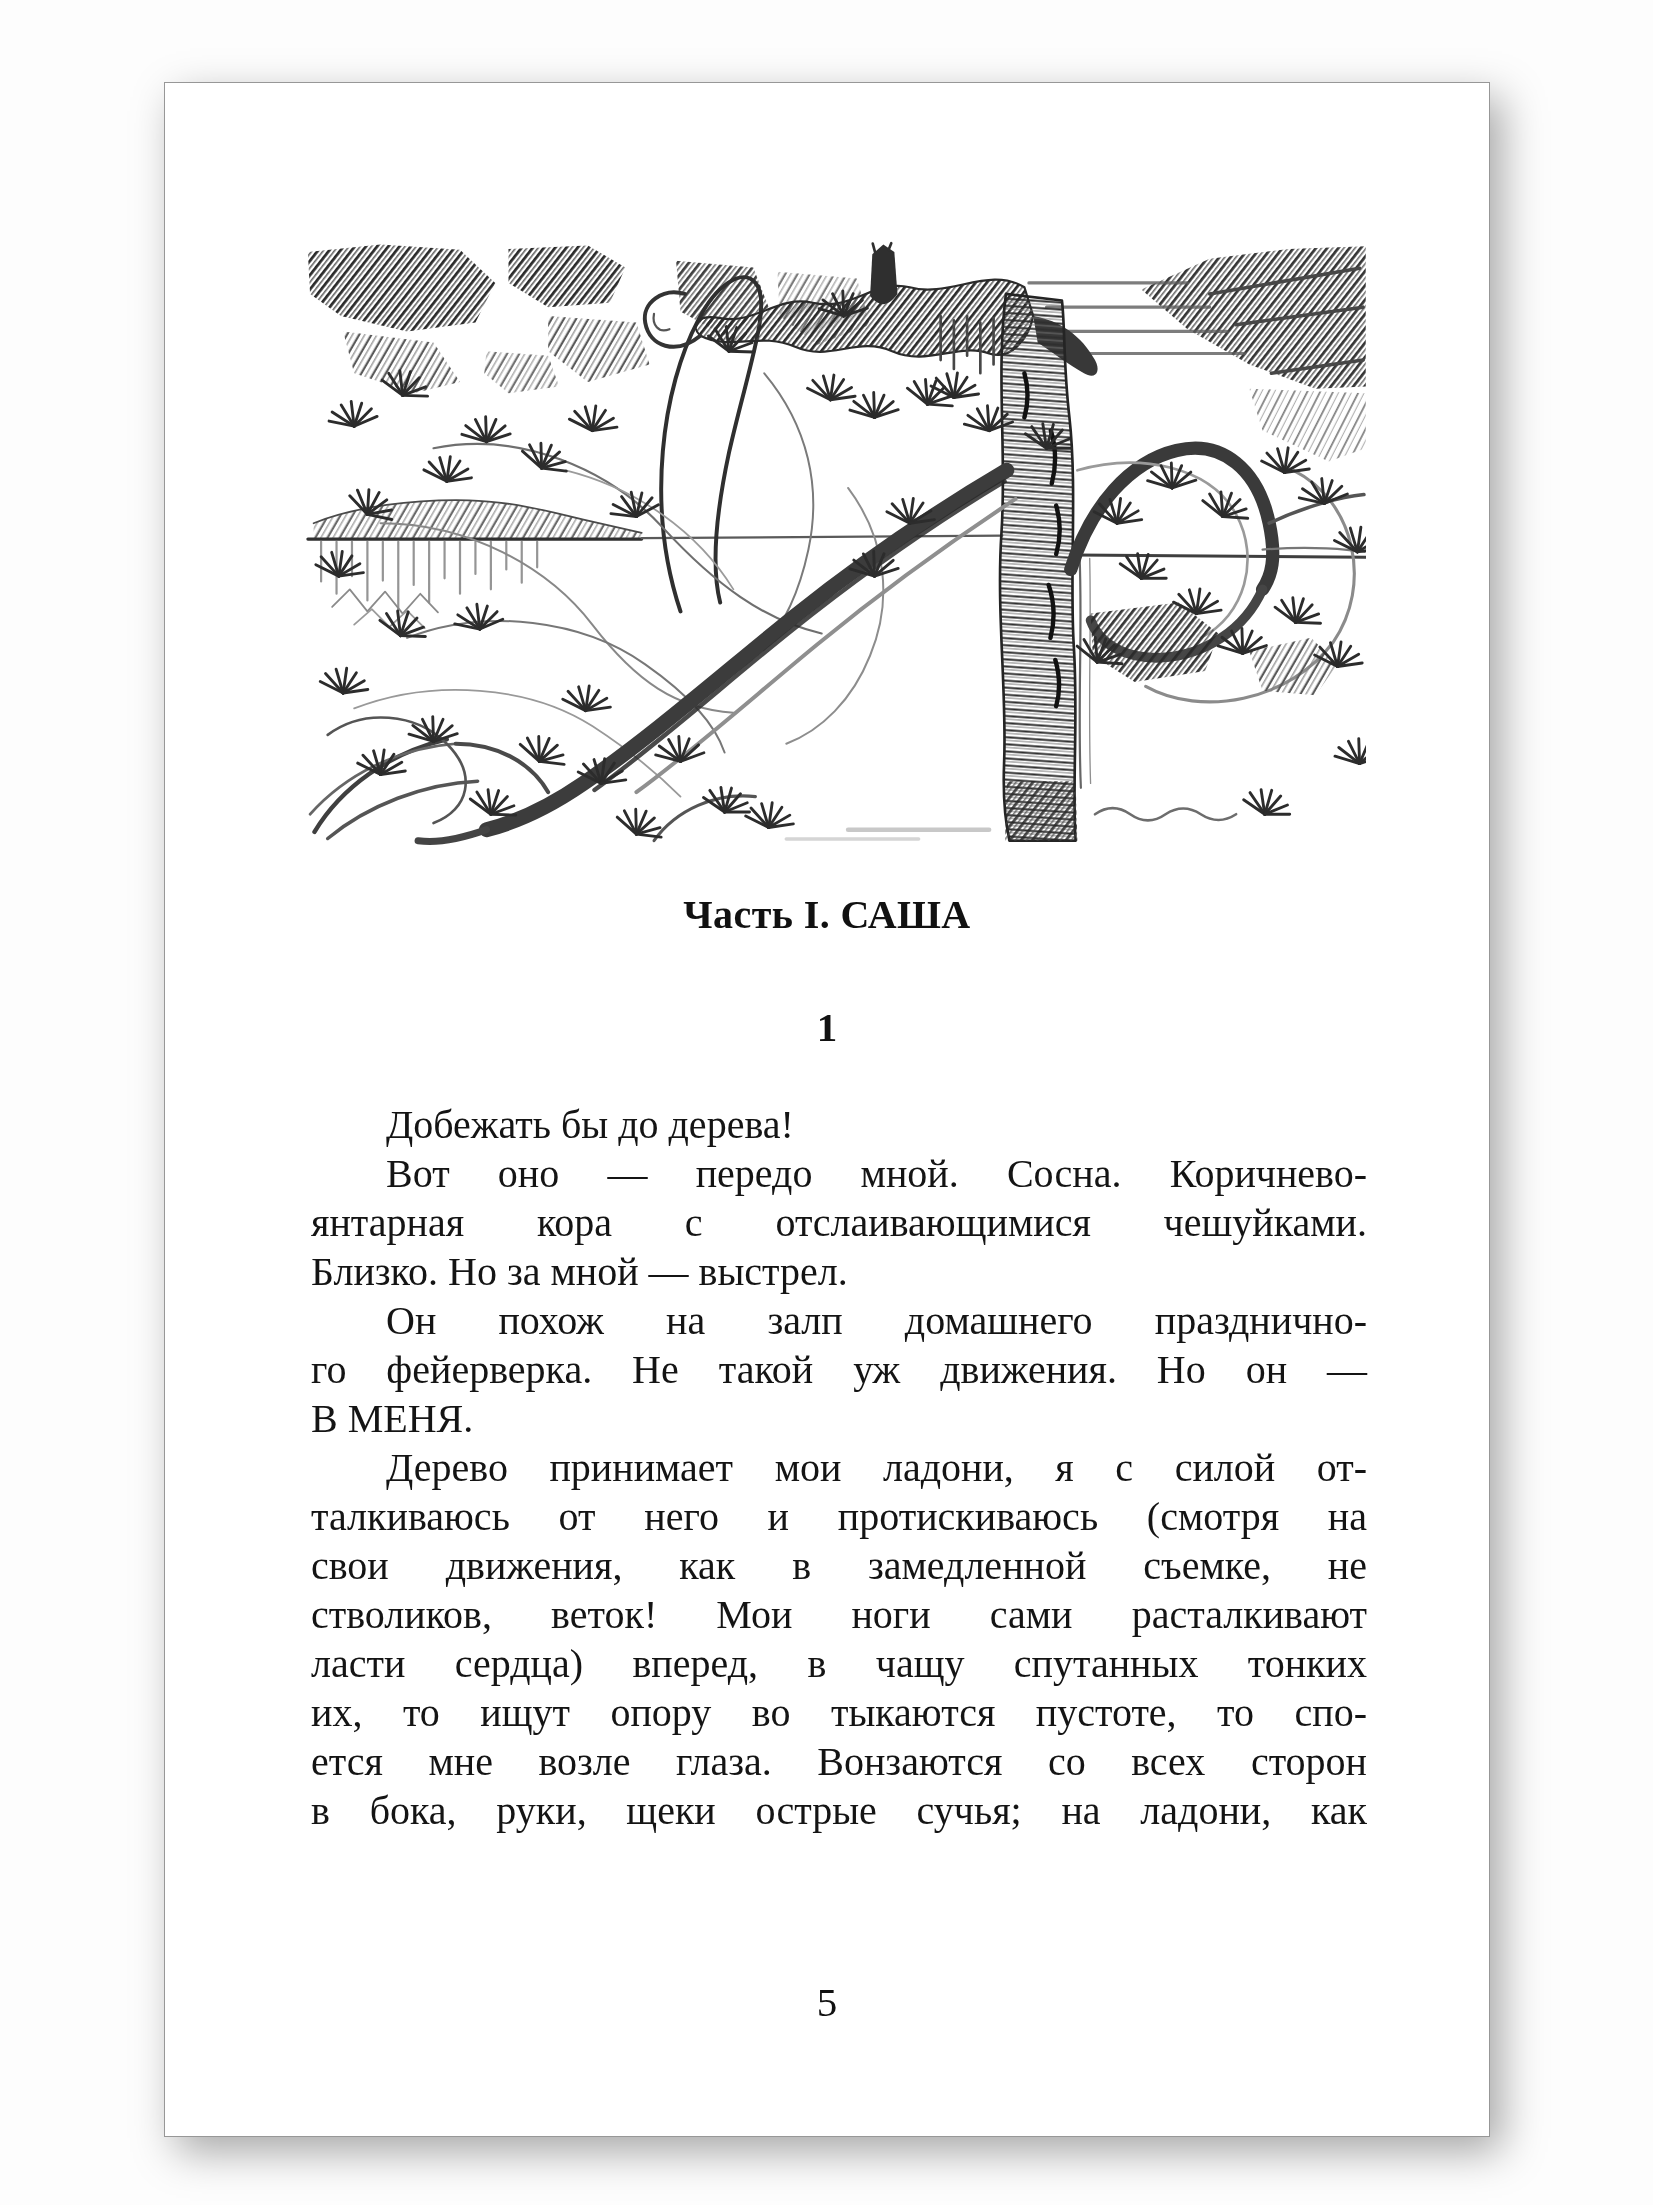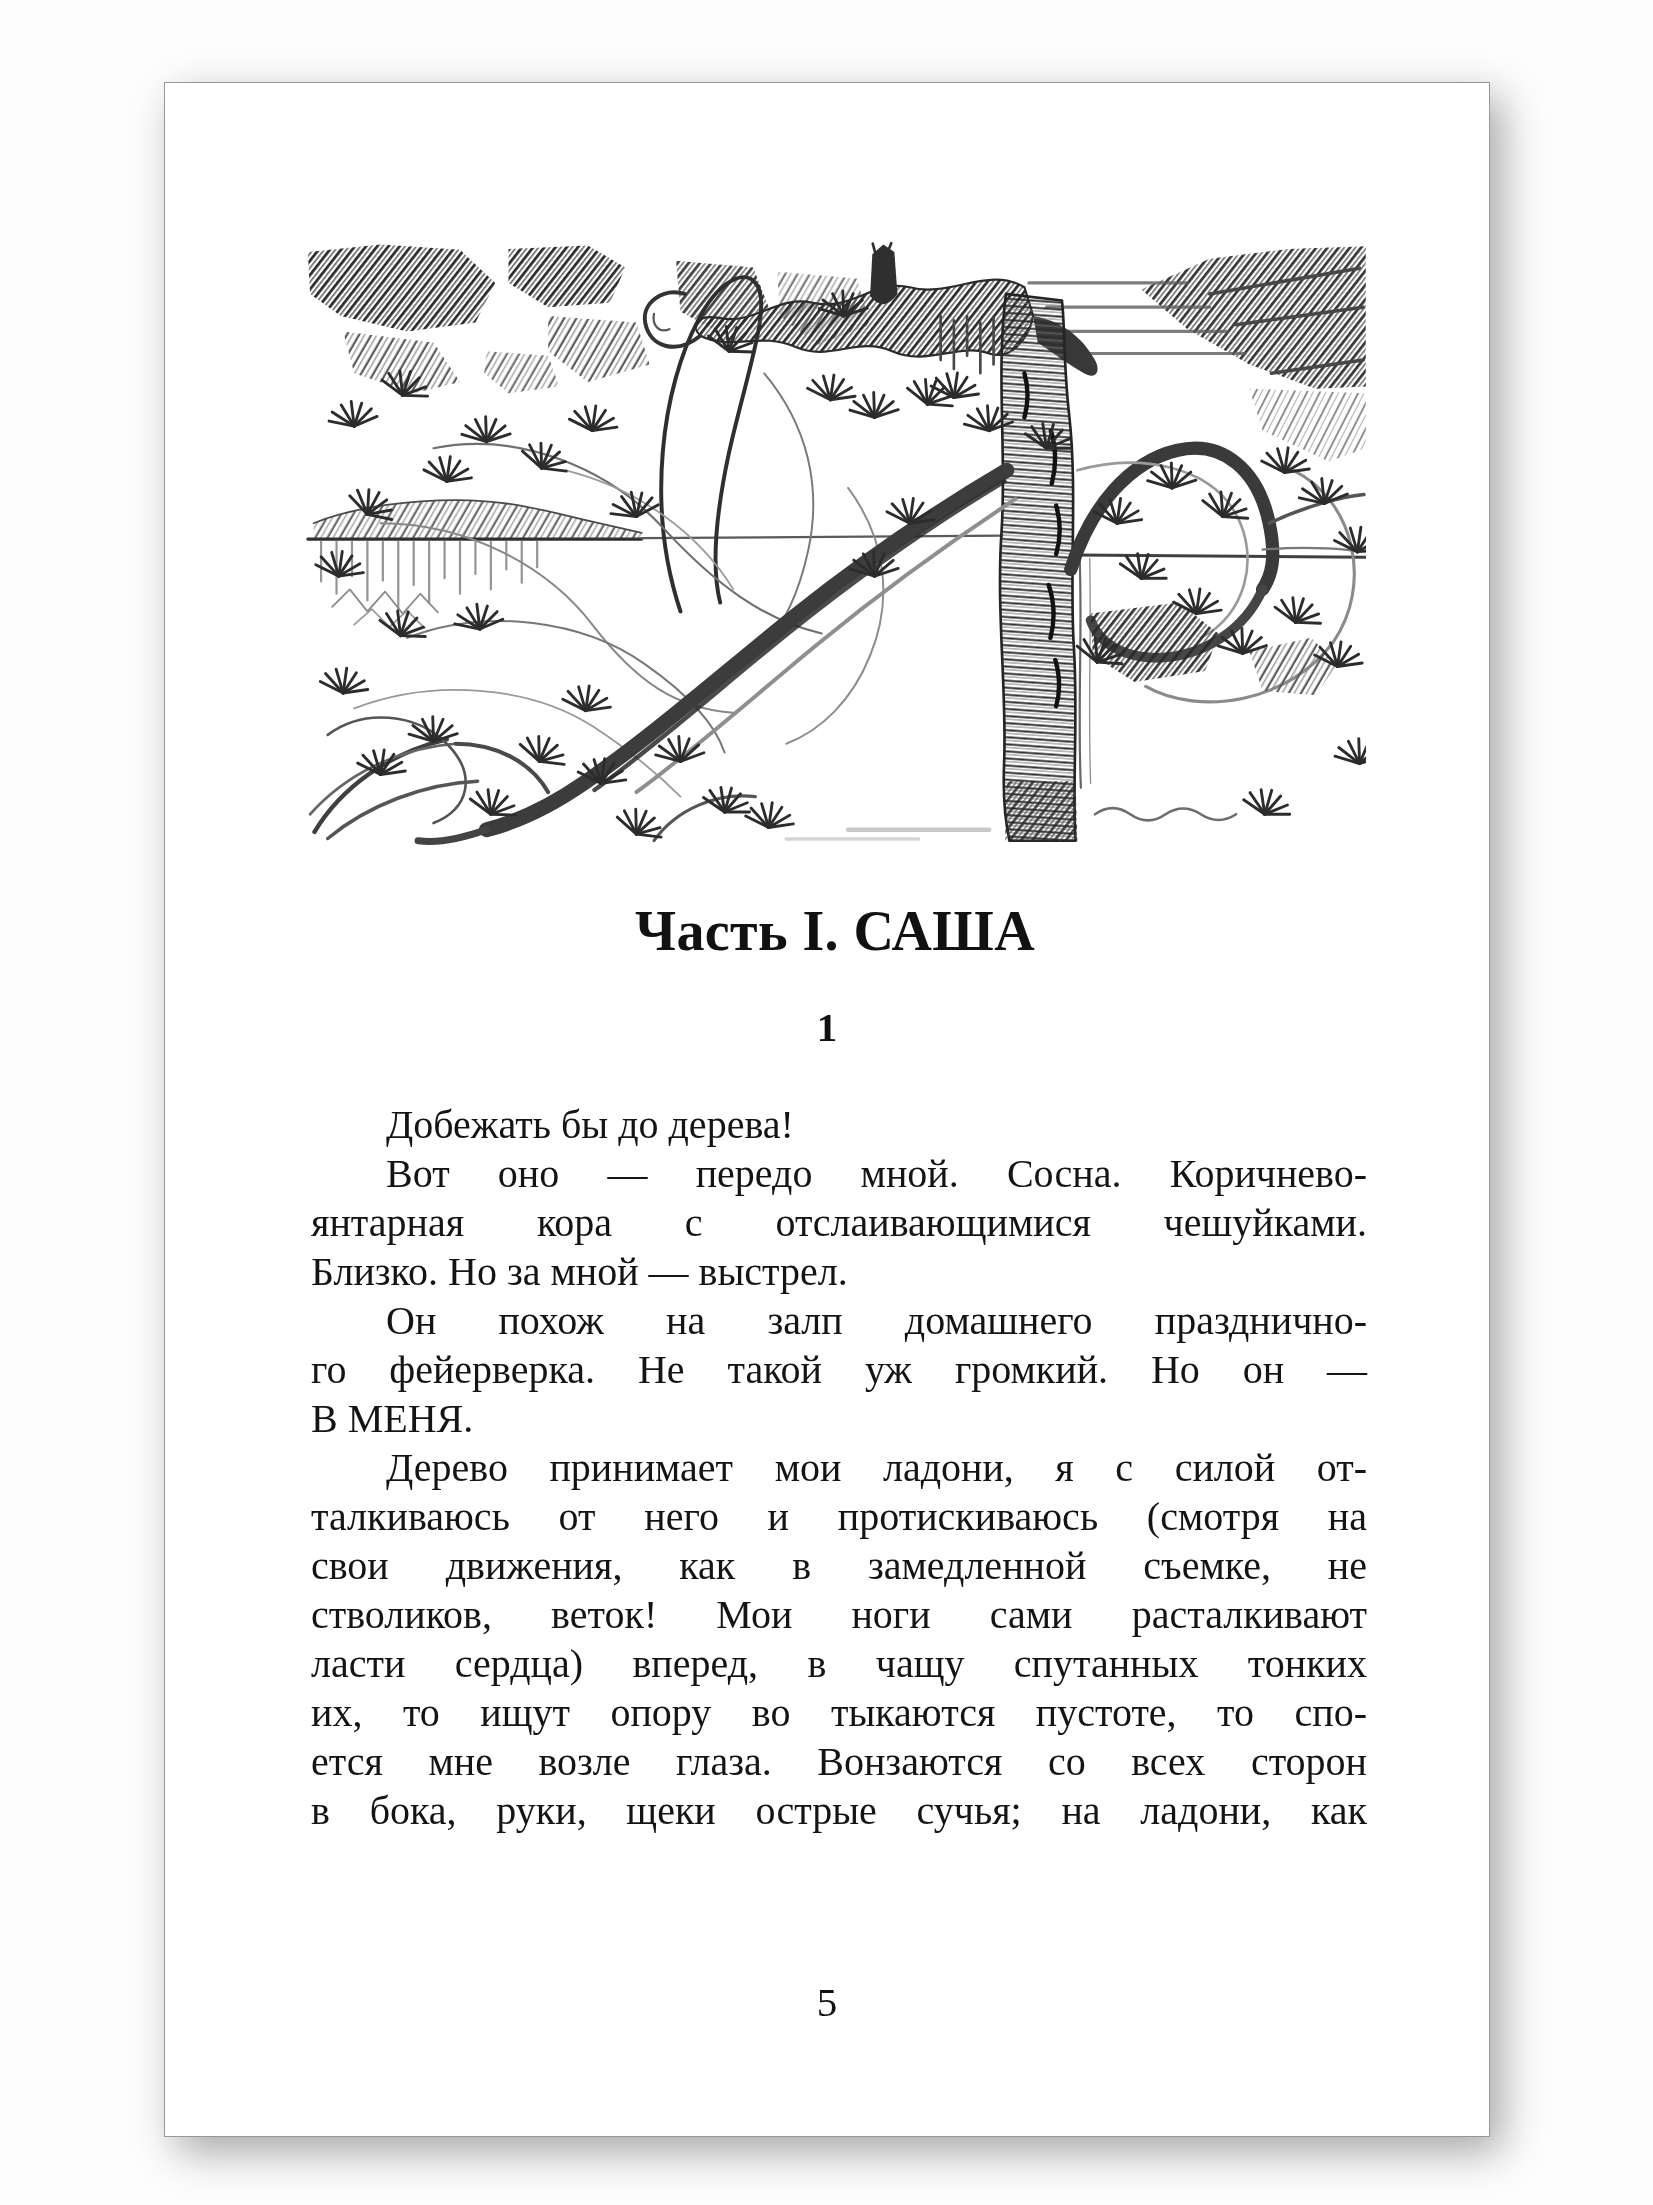--- a/index.html
+++ b/index.html
@@ -17,22 +17,22 @@
     box-shadow:12.3px 15px 40px rgba(0,0,0,.34);
     box-sizing:border-box;
   }
   .illustration{
     position:absolute;left:136px;top:158px;
     width:1065px;height:605px;margin:0;
   }
   .illustration svg{display:block;width:100%;height:100%;}
   .part-heading{
     position:absolute;left:0;top:812px;width:100%;
-    margin:8px;text-align:center;
-    font-size:56px;font-weight:bold;line-height:1;
+    margin:0;text-align:center;
+    font-size:40px;font-weight:bold;line-height:1;
     color:#111;letter-spacing:0.4px;
   }
   .chapter-number{
     position:absolute;left:0;top:924px;width:100%;
     text-align:center;font-size:41px;font-weight:bold;line-height:1;color:#111;
   }
   .body-text{
     position:absolute;left:146px;top:1017px;width:1056px;
     font-size:40px;line-height:49px;color:#141414;
   }
@@ -223,21 +223,21 @@
   <h1 class="part-heading">Часть I. САША</h1>
 
   <div class="chapter-number">1</div>
 
   <div class="body-text">
     <div class="line flush indent">Добежать бы до дерева!</div>
     <div class="line indent">Вот оно — передо мной. Сосна. Коричнево-</div>
     <div class="line">янтарная кора с отслаивающимися чешуйками.</div>
     <div class="line flush">Близко. Но за мной — выстрел.</div>
     <div class="line indent">Он похож на залп домашнего празднично-</div>
-    <div class="line">го фейерверка. Не такой уж громкий. Но он —</div>
+    <div class="line">го фейерверка. Не такой уж движения. Но он —</div>
     <div class="line flush">В МЕНЯ.</div>
     <div class="line indent">Дерево принимает мои ладони, я с силой от-</div>
     <div class="line">талкиваюсь от него и протискиваюсь (смотря на</div>
     <div class="line">свои движения, как в замедленной съемке, не</div>
     <div class="line">стволиков, веток! Мои ноги сами расталкивают</div>
     <div class="line">ласти сердца) вперед, в чащу спутанных тонких</div>
     <div class="line">их, то ищут опору во тыкаются пустоте, то спо-</div>
     <div class="line">ется мне возле глаза. Вонзаются со всех сторон</div>
     <div class="line">в бока, руки, щеки острые сучья; на ладони, как</div>
   </div>

